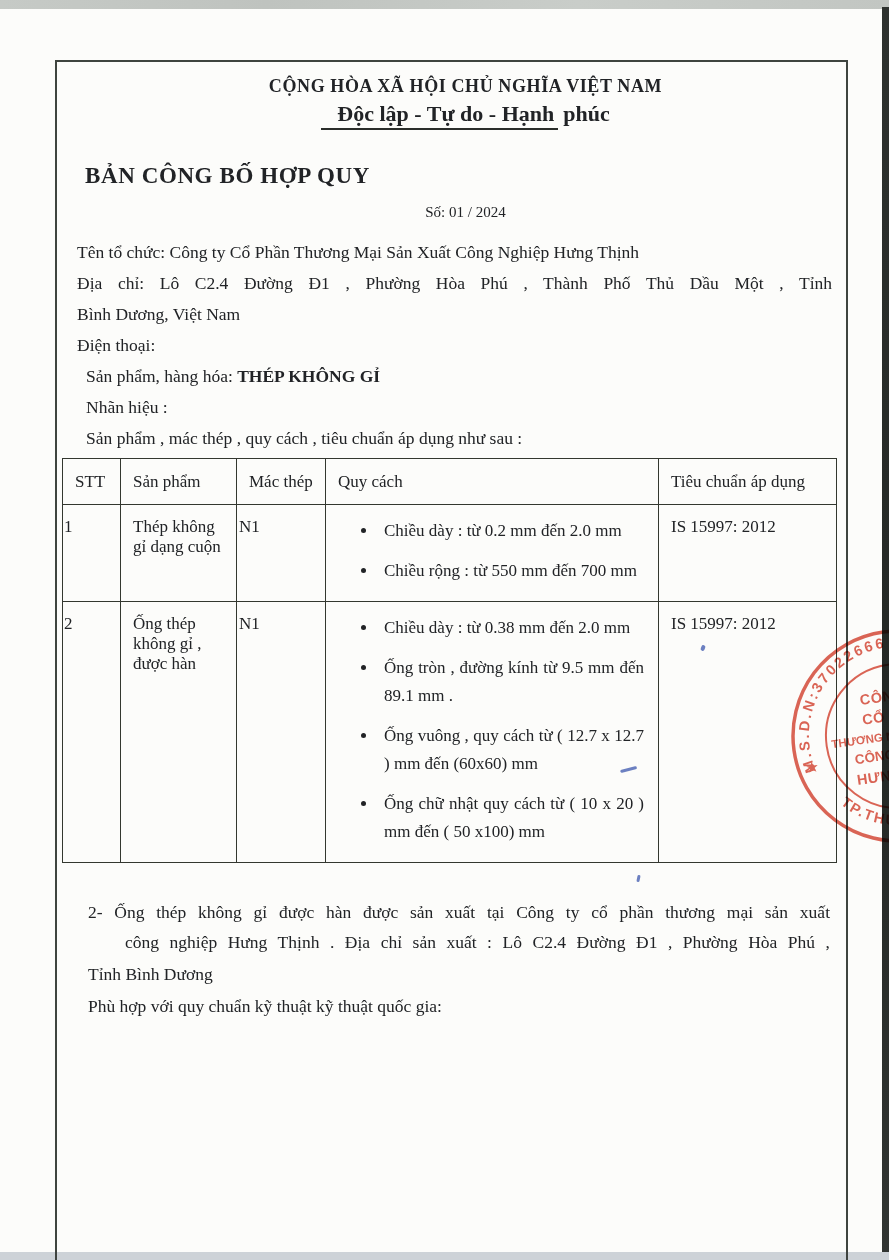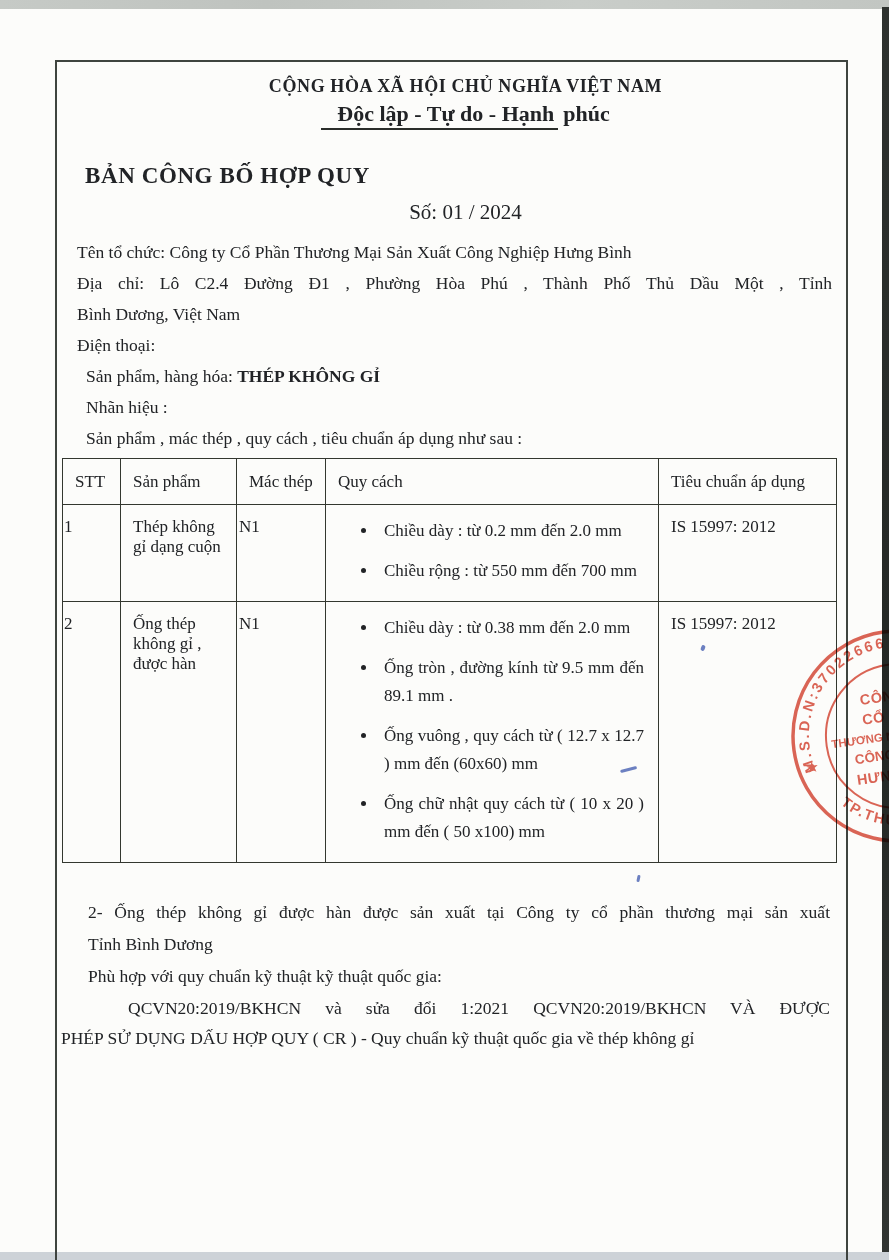--- a/index.html
+++ b/index.html
@@ -33,21 +33,21 @@
   }
   .motto { margin-top:4px; font-weight:bold; font-size:22px; line-height:24px; }
   .motto-u { border-bottom:2px solid #2a2d2a; padding:0 4px 2px 16px; }
   .motto-t { margin-left:5px; }
 
   .doc-title {
     margin:36px 0 0 0; text-align:left; padding-left:28px;
     font-size:23px; font-weight:bold; letter-spacing:0.6px; line-height:28px;
   }
   .doc-number { margin-top:10px; text-align:center; padding-left:28px;
-    font-size:21px; line-height:24px; }
+    font-size:15px; line-height:24px; }
 
   .body-text { margin:13px 14px 0 20px; font-size:17.5px; line-height:31px; }
   .body-text p { margin:0; }
   .block { display:block; }
   .jlast { text-align:justify; text-align-last:justify; }
   .indent1 { padding-left:9px; }
   .bold { font-weight:bold; }
 
   table.spec {
     margin:4px 0 12px 5px; border-collapse:collapse; table-layout:fixed;
@@ -106,21 +106,21 @@
       <div class="country">CỘNG HÒA XÃ HỘI CHỦ NGHĨA VIỆT NAM</div>
       <div class="motto">
         <span class="motto-u">Độc lập - Tự do - Hạnh</span><span class="motto-t">phúc</span>
       </div>
     </div>
 
     <h1 class="doc-title">BẢN CÔNG BỐ HỢP QUY</h1>
     <div class="doc-number">Số: 01 / 2024</div>
 
     <div class="body-text">
-      <p>Tên tổ chức: Công ty Cổ Phần Thương Mại Sản Xuất Công Nghiệp Hưng Bình</p>
+      <p>Tên tổ chức: Công ty Cổ Phần Thương Mại Sản Xuất Công Nghiệp Hưng Thịnh</p>
       <p>
         <span class="block jlast">Địa chỉ: Lô C2.4 Đường Đ1 , Phường Hòa Phú , Thành Phố Thủ Dầu Một , Tỉnh</span>
         <span class="block">Bình Dương, Việt Nam</span>
       </p>
       <p>Điện thoại:</p>
       <p class="indent1"><span>Sản phẩm, hàng hóa: </span><span class="bold">THÉP KHÔNG GỈ</span></p>
       <p class="indent1">Nhãn hiệu :</p>
       <p class="indent1">Sản phẩm , mác thép , quy cách , tiêu chuẩn áp dụng như sau :</p>
     </div>
 
@@ -167,27 +167,24 @@
             </ul>
           </td>
           <td class="cell">IS 15997: 2012</td>
         </tr>
       </tbody>
     </table>
 
     <div class="notes">
       <p>
         <span class="block jlast">2- Ống thép không gỉ được hàn được sản xuất tại Công ty cổ phần thương mại sản xuất</span>
+        <span class="block hang jlast">công nghiệp Hưng Thịnh . Địa chỉ sản xuất : Lô C2.4 Đường Đ1 , Phường Hòa Phú ,</span>
       </p>
       <p>Tỉnh Bình Dương</p>
       <p>Phù hợp với quy chuẩn kỹ thuật kỹ thuật quốc gia:</p>
-      <p>
-        <span class="block jlast reg1">QCVN20:2019/BKHCN và sửa đổi 1:2021 QCVN20:2019/BKHCN VÀ ĐƯỢC</span>
-        <span class="block reg2">PHÉP SỬ DỤNG DẤU HỢP QUY ( CR ) -  Quy chuẩn kỹ thuật quốc gia về thép không gỉ</span>
-      </p>
     </div>
 
   </div>
 
   <div class="pen-mark pen-dot-1"></div>
   <div class="pen-mark pen-dash-1"></div>
   <div class="pen-mark pen-dot-2"></div>
 
   <svg class="stamp" viewBox="0 0 260 260" width="260" height="260">
     <g transform="translate(130,130) rotate(-8)">

